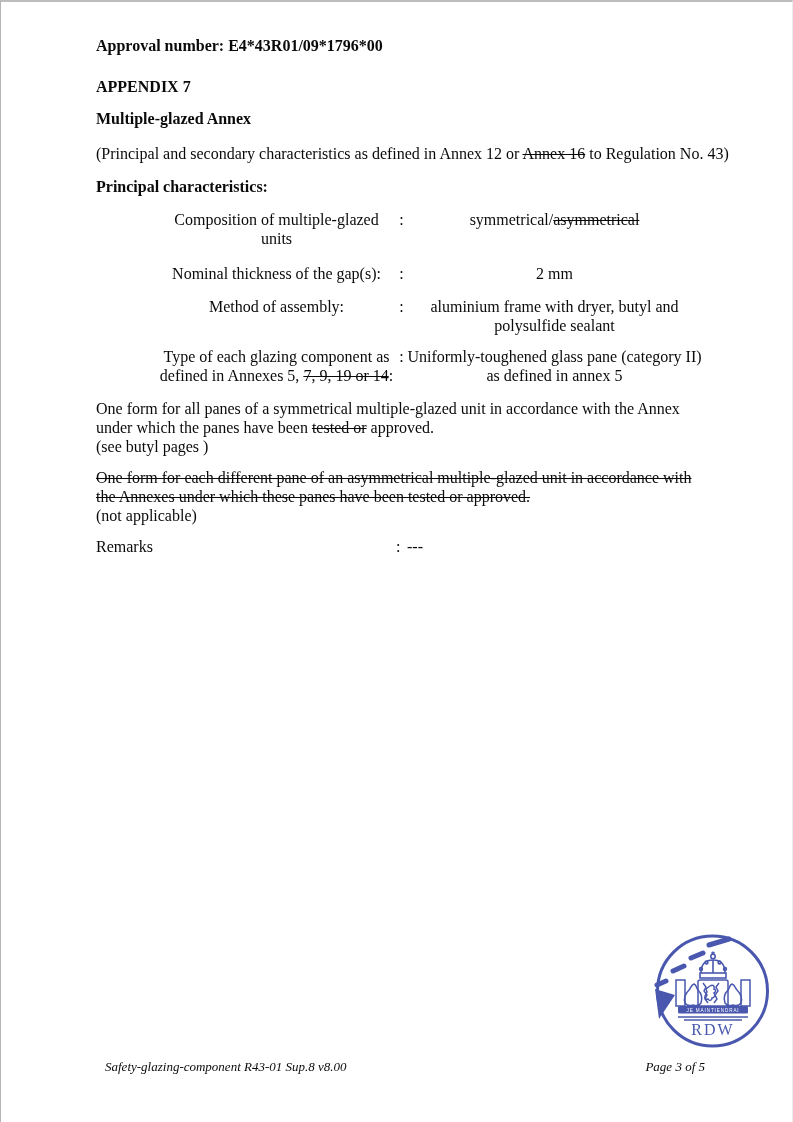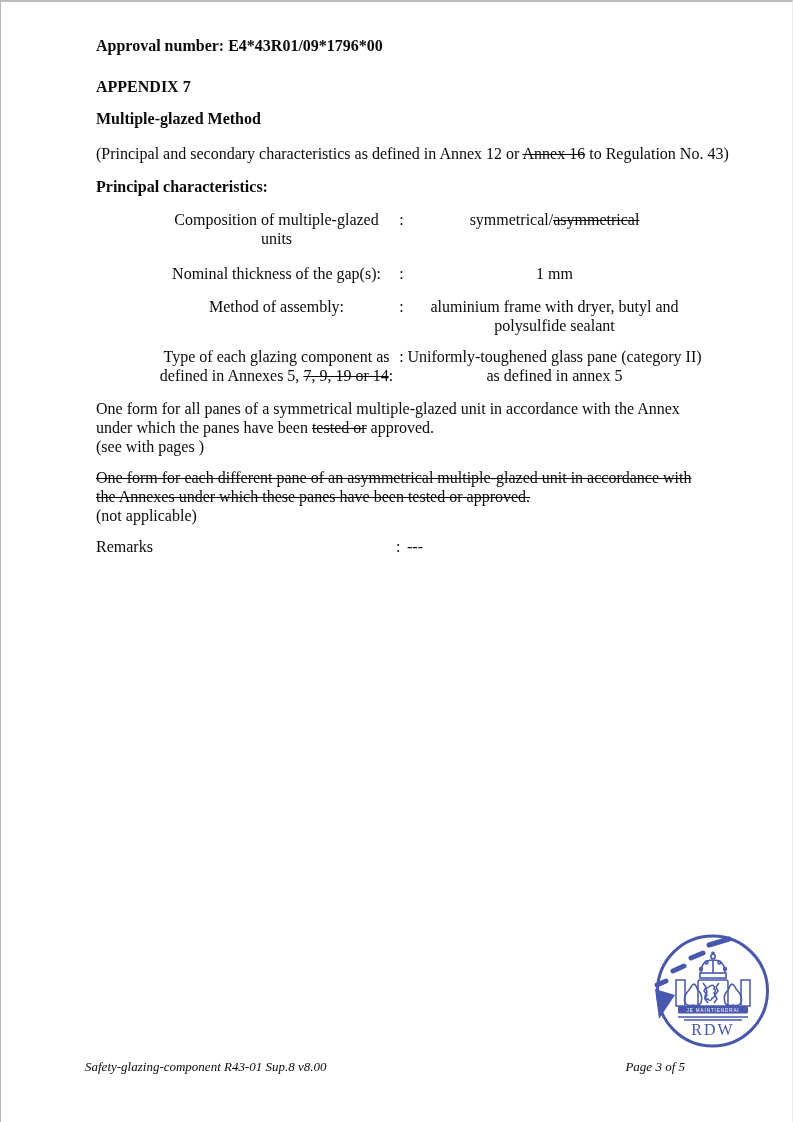--- a/index.html
+++ b/index.html
@@ -41,21 +41,21 @@
   .row-3 { margin-top: 14px; }
   .row-4 { margin-top: 12px; }
   .documents-heading { margin-top: 13px; }
   .para { margin-top: 14px; }
   .para-2 { margin-top: 12px; }
   .remarks-row { display: flex; margin-top: 12px; }
   .remarks-row .r-label { width: 300px; font-weight: normal; flex: 0 0 auto; }
   .remarks-row .r-colon { width: 11px; flex: 0 0 auto; }
   .footer {
     position: absolute;
-    left: 84px;
+    left: 104px;
     top: 1057px;
     width: 600px;
     display: flex;
     justify-content: space-between;
     font-style: italic;
     font-size: 13px;
     line-height: 16px;
   }
   .stamp {
     position: absolute;
@@ -71,52 +71,52 @@
 
 <div class="content">
 
   <div class="approval">
     <span>Approval number:</span>
     <span>E4*43R01/09*1796*00</span>
   </div>
 
   <div class="title-center appendix">APPENDIX 7</div>
 
-  <div class="title-center subject">Multiple-glazed Method</div>
+  <div class="title-center subject">Multiple-glazed Annex</div>
 
   <div class="scope-note"><span>(Principal and secondary characteristics as defined in Annex 12 or </span><span class="struck">Annex 16</span><span> to Regulation No. 43)</span></div>
 
   <div class="section-heading principal-heading">Principal characteristics:</div>
 
   <div class="char-row row-1">
     <div class="c-label">Composition of multiple-glazed units</div>
     <div class="c-colon">:</div>
     <div class="c-value"><span>symmetrical/</span><span class="struck">asymmetrical</span></div>
   </div>
 
   <div class="char-row row-2">
     <div class="c-label">Nominal thickness of the gap(s):</div>
     <div class="c-colon">:</div>
-    <div class="c-value">1 mm</div>
+    <div class="c-value">2 mm</div>
   </div>
 
   <div class="char-row row-3">
     <div class="c-label">Method of assembly:</div>
     <div class="c-colon">:</div>
     <div class="c-value">aluminium frame with dryer, butyl and polysulfide sealant</div>
   </div>
 
   <div class="char-row row-4">
     <div class="c-label"><span>Type of each glazing component as defined in Annexes 5, </span><span class="struck">7, 9, 19 or 14</span><span>:</span></div>
     <div class="c-colon">:</div>
     <div class="c-value">Uniformly-toughened glass pane (category II) as defined in annex 5</div>
   </div>
 
 
-  <div class="para"><span>One form for all panes of a symmetrical multiple-glazed unit in accordance with the Annex under which the panes have been </span><span class="struck">tested or</span><span> approved.</span><br><span>(see with pages )</span></div>
+  <div class="para"><span>One form for all panes of a symmetrical multiple-glazed unit in accordance with the Annex under which the panes have been </span><span class="struck">tested or</span><span> approved.</span><br><span>(see butyl pages )</span></div>
 
   <div class="para para-2"><span class="struck">One form for each different pane of an asymmetrical multiple-glazed unit in accordance with the Annexes under which these panes have been tested or approved.</span><br><span>(not applicable)</span></div>
 
   <div class="remarks-row">
     <div class="r-label">Remarks</div>
     <div class="r-colon">:</div>
     <div class="r-value">---</div>
   </div>
 
 </div>

